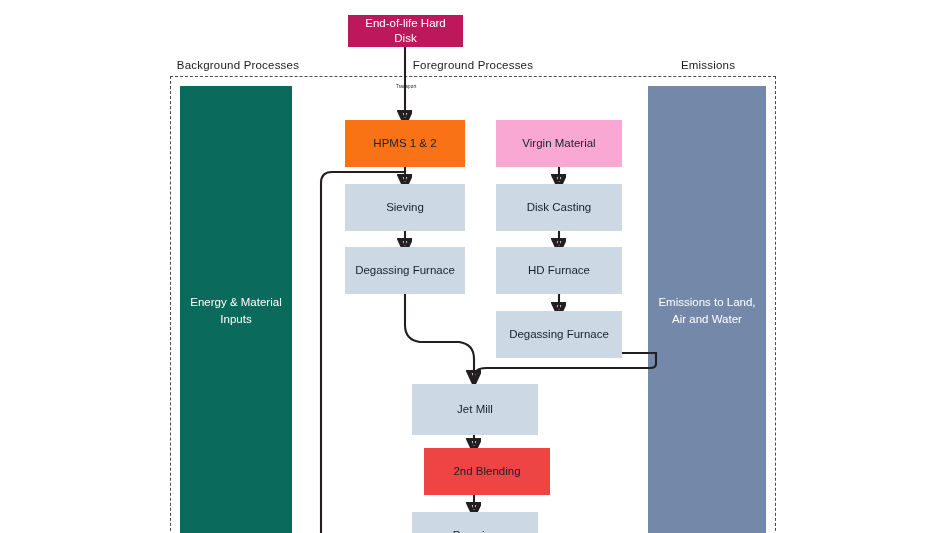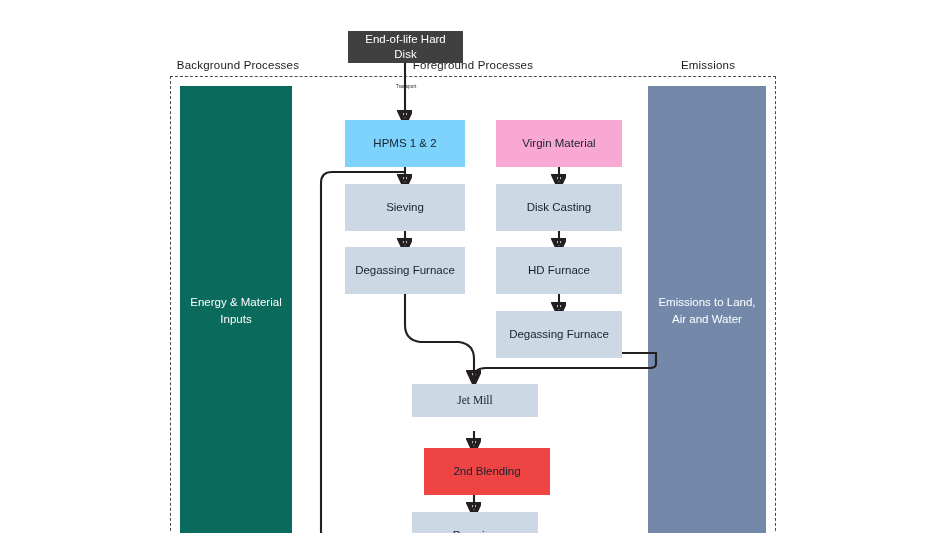--- a/index.html
+++ b/index.html
@@ -110,25 +110,25 @@
     <line x1="559" y1="294" x2="559" y2="309" marker-end="url(#ah)"></line>
 
     <path d="M559,358 L559,353 L656,353 L656,364 Q656,368 650,368 L486,368 Q474,368 474,378 L474,377"></path>
 
     <line x1="474" y1="431" x2="474" y2="445" marker-end="url(#ah)"></line>
     <line x1="474" y1="495" x2="474" y2="509" marker-end="url(#ah)"></line>
   </svg>
 
   <div class="edge-label" style="left:396px; top:84px;">Transport</div>
 
-  <div class="pbox top-box" style="left:348px; top:15px; width:115px; height:32px; background:#404040;margin-top:16px;">
+  <div class="pbox top-box" style="left:348px; top:15px; width:115px; height:32px; background:#be185d;">
     <span>End-of-life Hard Disk</span>
   </div>
 
-  <div class="pbox" style="left:345px; top:120px; width:120px; height:47px; background:#7dd3fc;">
+  <div class="pbox" style="left:345px; top:120px; width:120px; height:47px; background:#f97316;">
     <span>HPMS 1 &amp; 2</span>
   </div>
   <div class="pbox" style="left:345px; top:184px; width:120px; height:47px; background:#ccd8e4;">
     <span>Sieving</span>
   </div>
   <div class="pbox" style="left:345px; top:247px; width:120px; height:47px; background:#ccd8e4;">
     <span>Degassing Furnace</span>
   </div>
 
   <div class="pbox" style="left:496px; top:120px; width:126px; height:47px; background:#f9a8d4;">
@@ -137,21 +137,21 @@
   <div class="pbox" style="left:496px; top:184px; width:126px; height:47px; background:#ccd8e4;">
     <span>Disk Casting</span>
   </div>
   <div class="pbox" style="left:496px; top:247px; width:126px; height:47px; background:#ccd8e4;">
     <span>HD Furnace</span>
   </div>
   <div class="pbox" style="left:496px; top:311px; width:126px; height:47px; background:#ccd8e4;">
     <span>Degassing Furnace</span>
   </div>
 
-  <div class="pbox" style="left:412px; top:384px; width:126px; height:33px; background:#ccd8e4;font-family:Liberation Serif, serif;">
+  <div class="pbox" style="left:412px; top:384px; width:126px; height:51px; background:#ccd8e4;">
     <span>Jet Mill</span>
   </div>
   <div class="pbox" style="left:412px; top:448px; width:126px; height:47px; background:#ef4444;margin-left:12px;">
     <span>2nd Blending</span>
   </div>
   <div class="pbox" style="left:412px; top:512px; width:126px; height:47px; background:#ccd8e4;">
     <span>Pressing</span>
   </div>
 
 </div>

